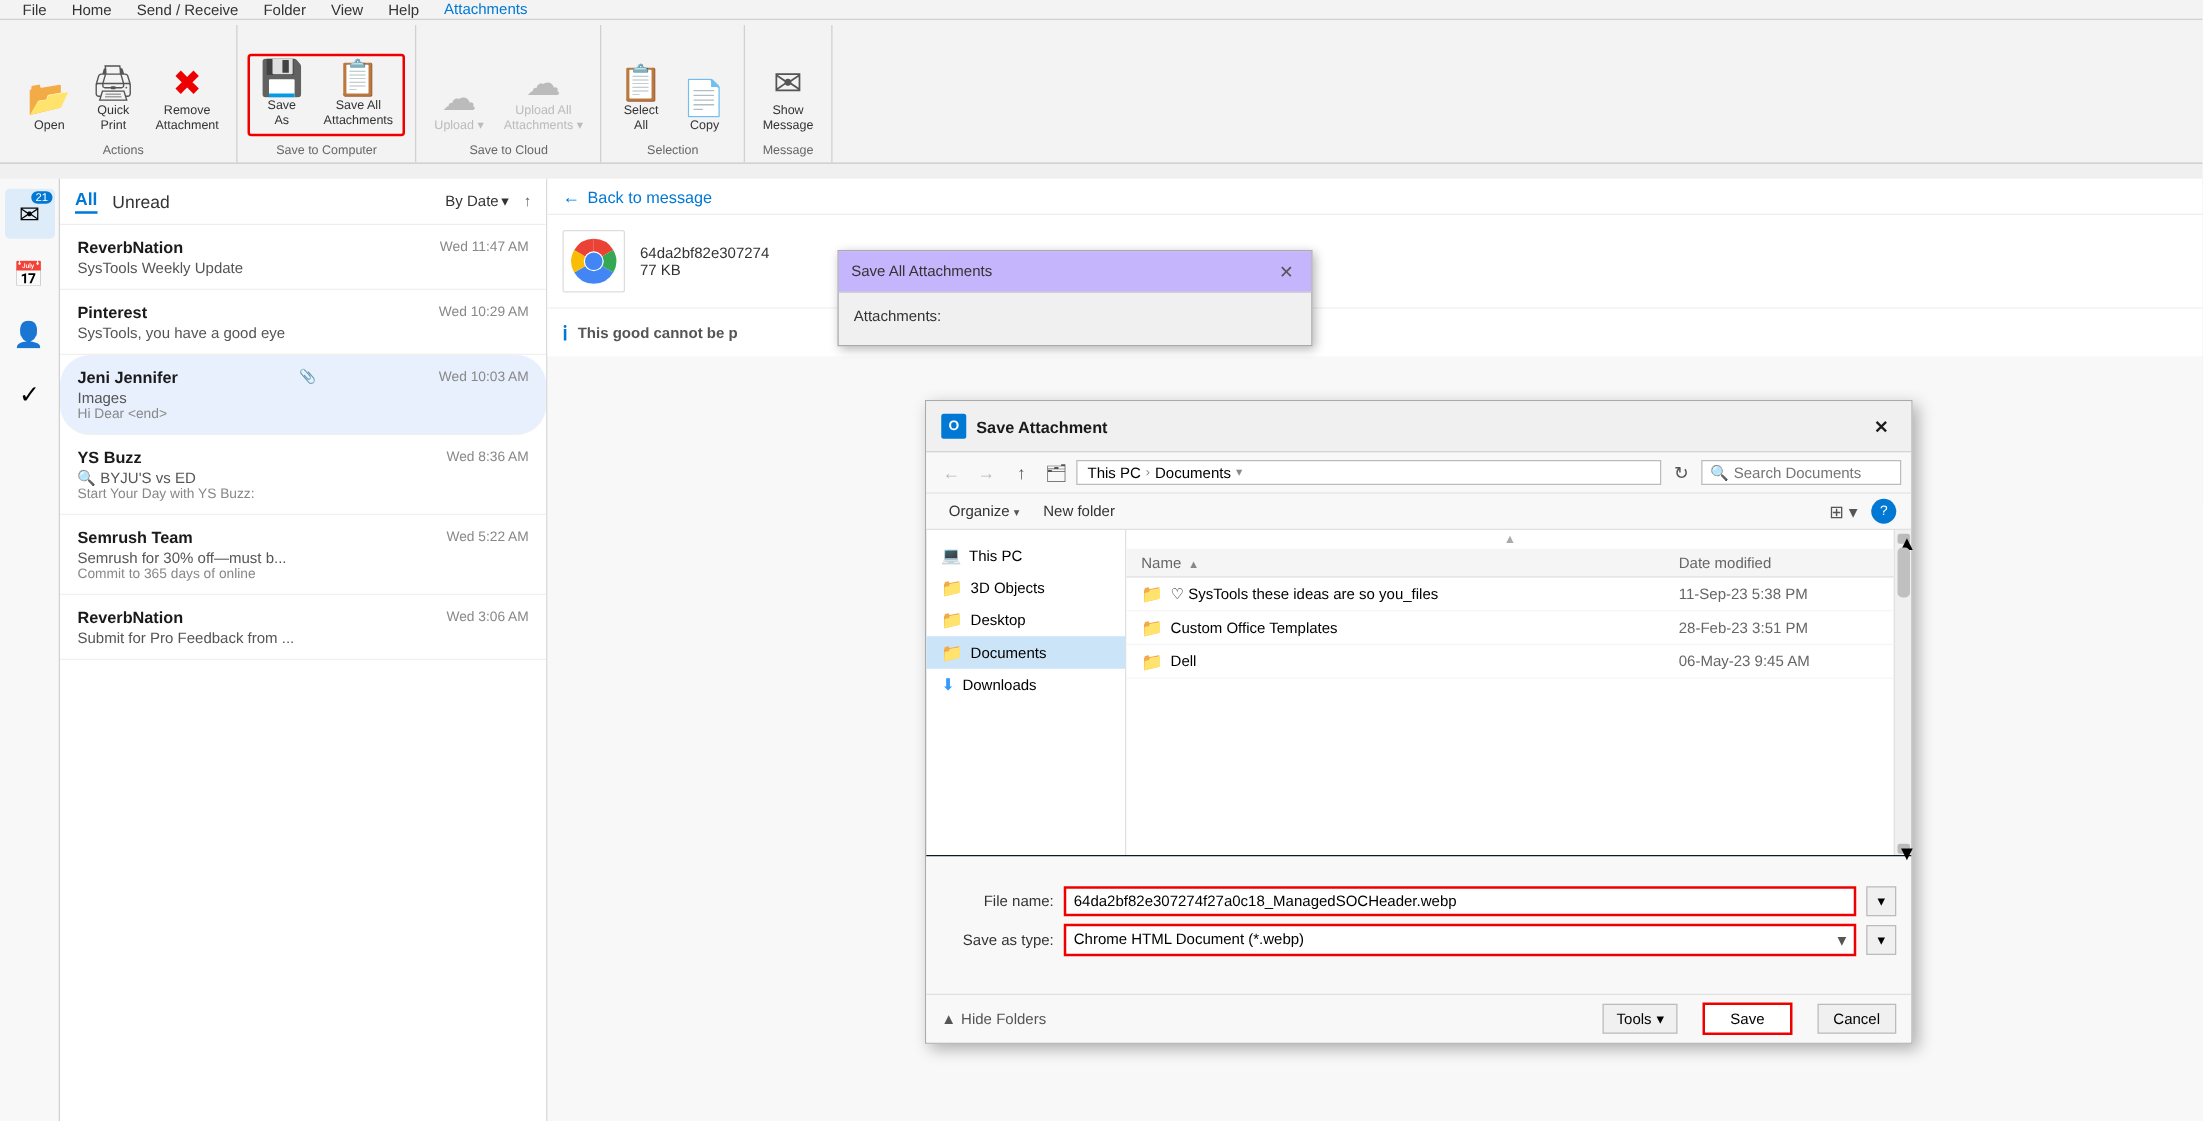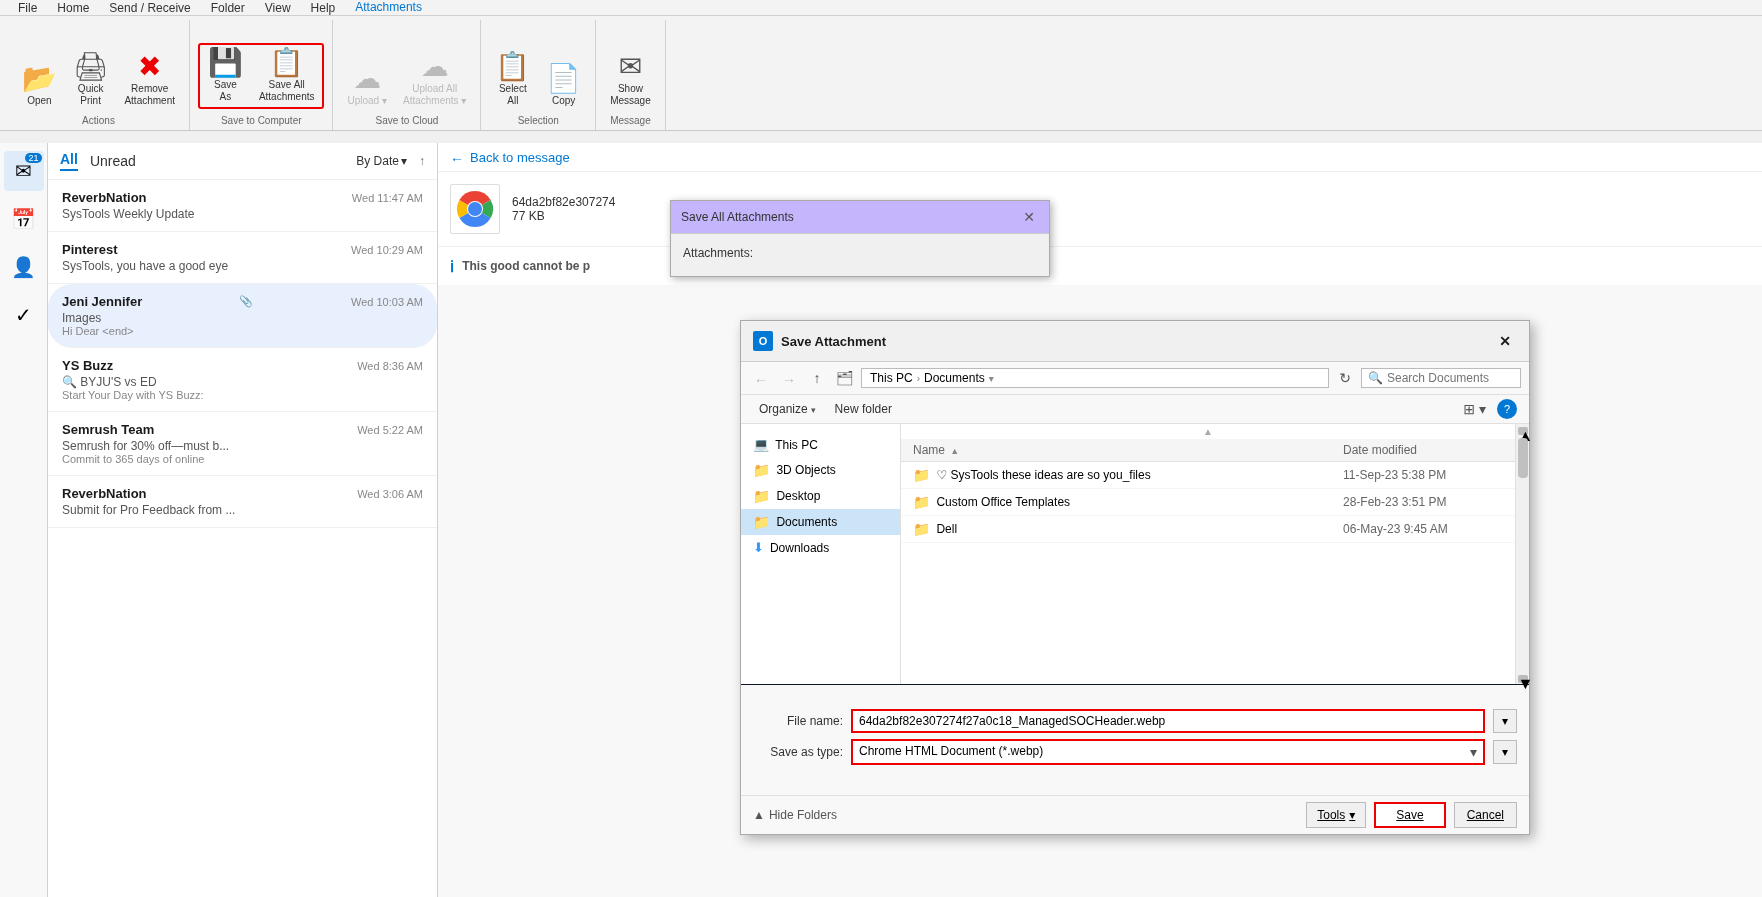--- a/index.html
+++ b/index.html
@@ -577,22 +577,22 @@
       display: flex;
       align-items: center;
       gap: 4px;
       font-size: 12px;
       cursor: pointer;
       color: #555;
     }
     .fd-footer-btns {
       margin-left: auto;
       display: flex;
-      gap: 8px;
-      text-decoration: underline;
+      gap: 20px;
+      align-items: center;
     }
     .fd-tools-btn {
       padding: 4px 10px;
       font-size: 12px;
       background: #f0f0f0;
       border: 1px solid #bbb;
       cursor: pointer;
       display: flex;
       align-items: center;
       gap: 4px;

